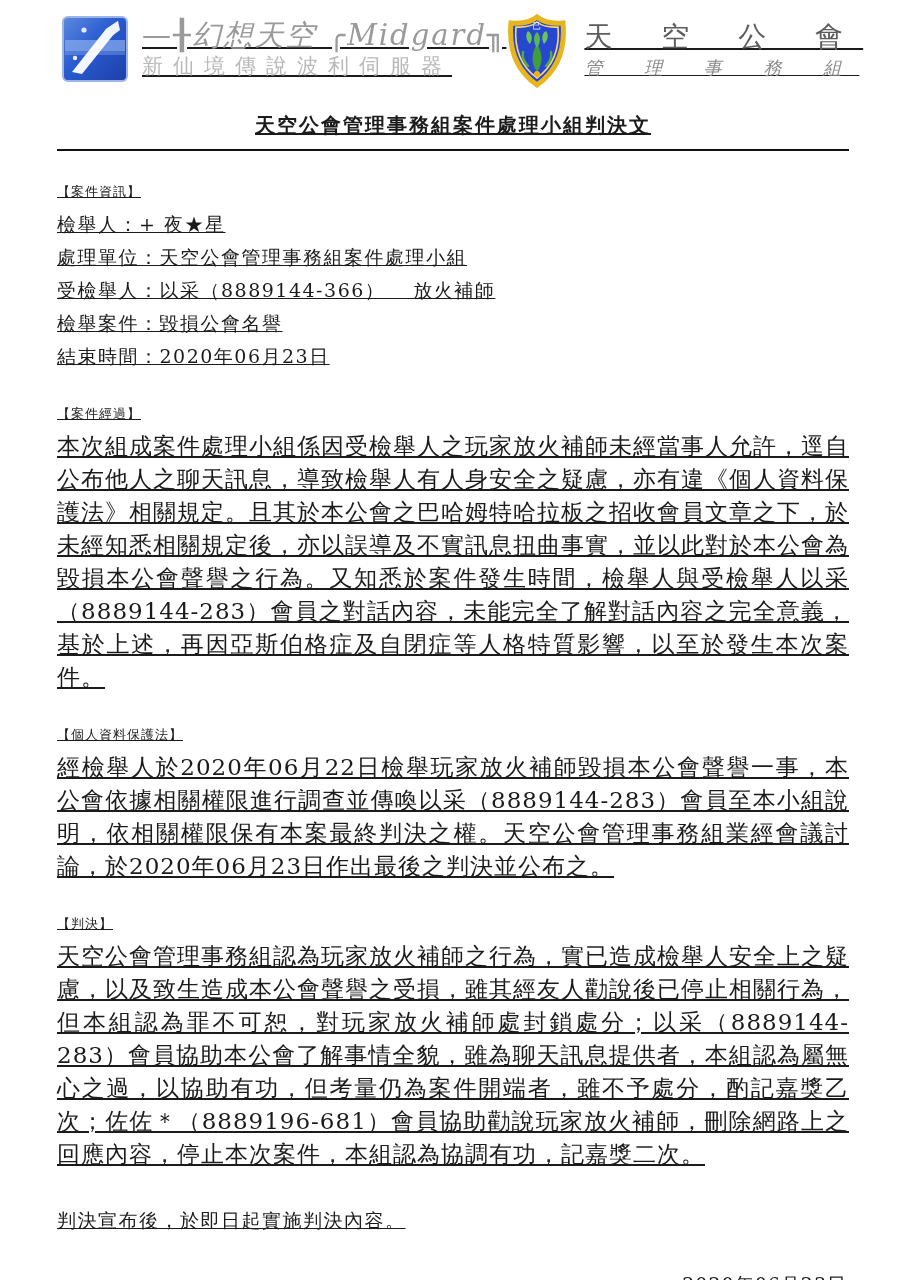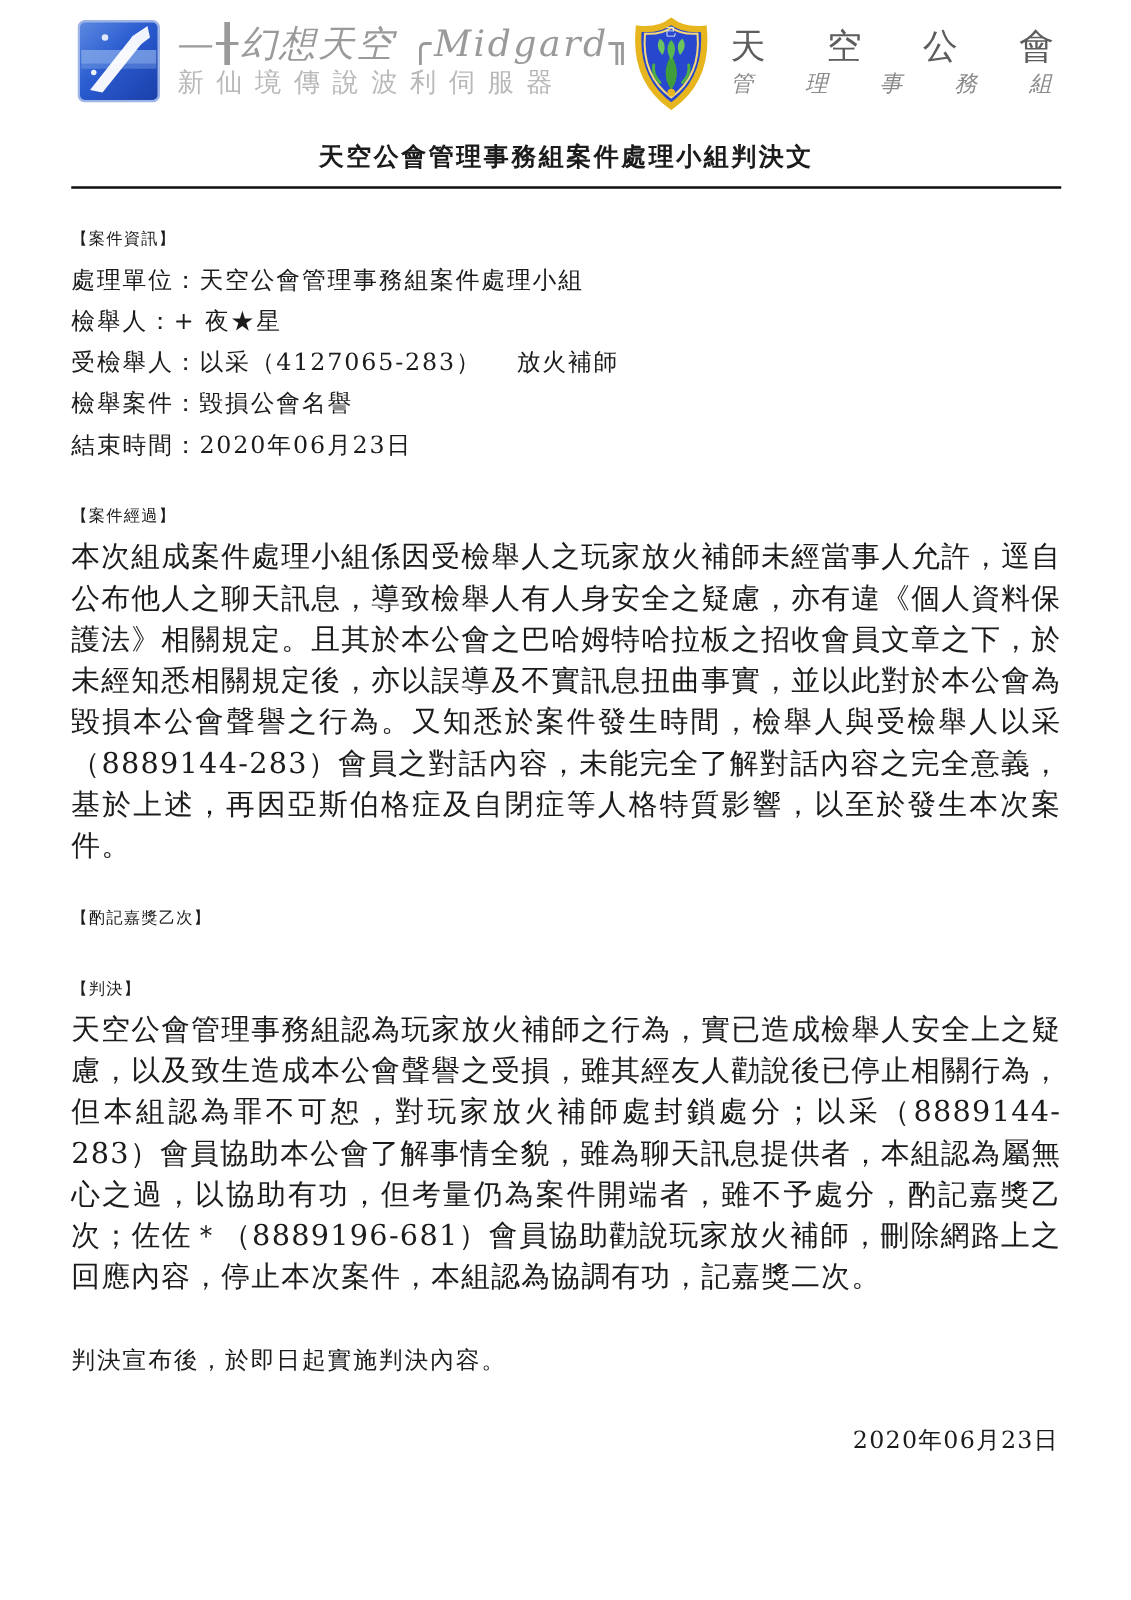--- a/index.html
+++ b/index.html
@@ -7,20 +7,21 @@
     position: relative;
     width: 905px;
     height: 1280px;
     margin: 0 auto;
     background: #ffffff;
     box-sizing: border-box;
     padding: 14px 56px 0 57px;
     overflow: hidden;
     font-family: "DejaVu Serif", "Liberation Serif", serif;
     color: #1b1b1b;
+    text-decoration: underline;
   }
 
   
   .doc-header {
     display: flex;
     justify-content: space-between;
     align-items: flex-start;
     height: 82px;
   }
   .logo-left { display: flex; align-items: flex-start; gap: 14px; margin-left: 5px; }
@@ -161,34 +162,35 @@
       </div>
     </div>
 
   </header>
 
   <h1 class="doc-title">天空公會管理事務組案件處理小組判決文</h1>
   <hr class="title-divider">
 
   <section class="section">
     <div class="section-heading">【案件資訊】</div>
+    <div class="info-line">檢舉人：+ 夜★星</div>
     <div class="info-line">處理單位：天空公會管理事務組案件處理小組</div>
-    <div class="info-line">檢舉人：+ 夜★星</div>
-    <div class="info-line">受檢舉人：以采（4127065-283）　 放火補師</div>
+    <div class="info-line">受檢舉人：以采（8889144-366）　 放火補師</div>
     <div class="info-line">檢舉案件：毀損公會名譽</div>
     <div class="info-line">結束時間：2020年06月23日</div>
   </section>
 
   <section class="section">
     <div class="section-heading">【案件經過】</div>
     <p class="section-body">本次組成案件處理小組係因受檢舉人之玩家放火補師未經當事人允許，逕自公布他人之聊天訊息，導致檢舉人有人身安全之疑慮，亦有違《個人資料保護法》相關規定。且其於本公會之巴哈姆特哈拉板之招收會員文章之下，於未經知悉相關規定後，亦以誤導及不實訊息扭曲事實，並以此對於本公會為毀損本公會聲譽之行為。又知悉於案件發生時間，檢舉人與受檢舉人以采（8889144-283）會員之對話內容，未能完全了解對話內容之完全意義，基於上述，再因亞斯伯格症及自閉症等人格特質影響，以至於發生本次案件。</p>
   </section>
 
   <section class="section">
-    <div class="section-heading">【酌記嘉獎乙次】</div>
+    <div class="section-heading">【個人資料保護法】</div>
+    <p class="section-body">經檢舉人於2020年06月22日檢舉玩家放火補師毀損本公會聲譽一事，本公會依據相關權限進行調查並傳喚以采（8889144-283）會員至本小組說明，依相關權限保有本案最終判決之權。天空公會管理事務組業經會議討論，於2020年06月23日作出最後之判決並公布之。</p>
   </section>
 
   <section class="section">
     <div class="section-heading">【判決】</div>
     <p class="section-body">天空公會管理事務組認為玩家放火補師之行為，實已造成檢舉人安全上之疑慮，以及致生造成本公會聲譽之受損，雖其經友人勸說後已停止相關行為，但本組認為罪不可恕，對玩家放火補師處封鎖處分；以采（8889144-283）會員協助本公會了解事情全貌，雖為聊天訊息提供者，本組認為屬無心之過，以協助有功，但考量仍為案件開端者，雖不予處分，酌記嘉獎乙次；佐佐＊（8889196-681）會員協助勸說玩家放火補師，刪除網路上之回應內容，停止本次案件，本組認為協調有功，記嘉獎二次。</p>
   </section>
 
   <div class="closing-line">判決宣布後，於即日起實施判決內容。</div>
 
   <footer class="doc-footer">

